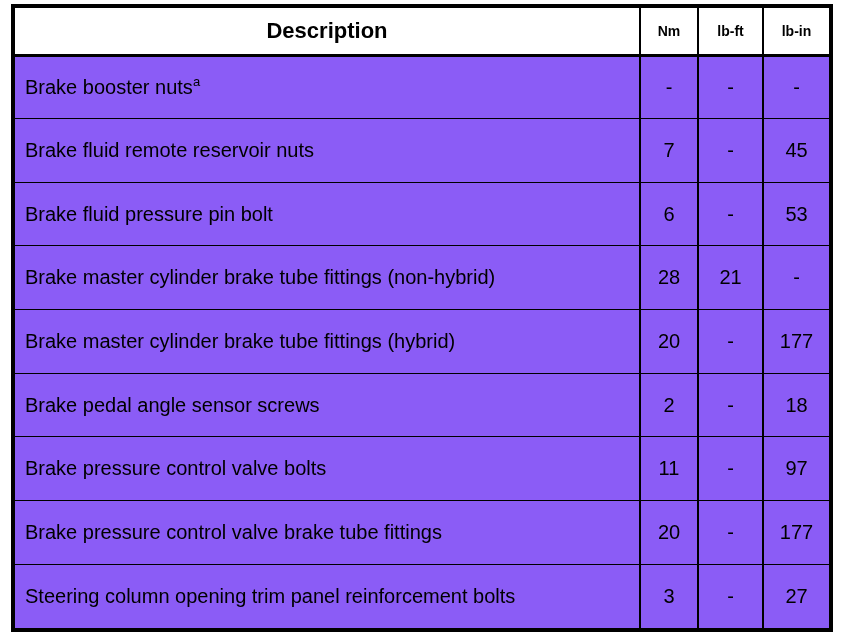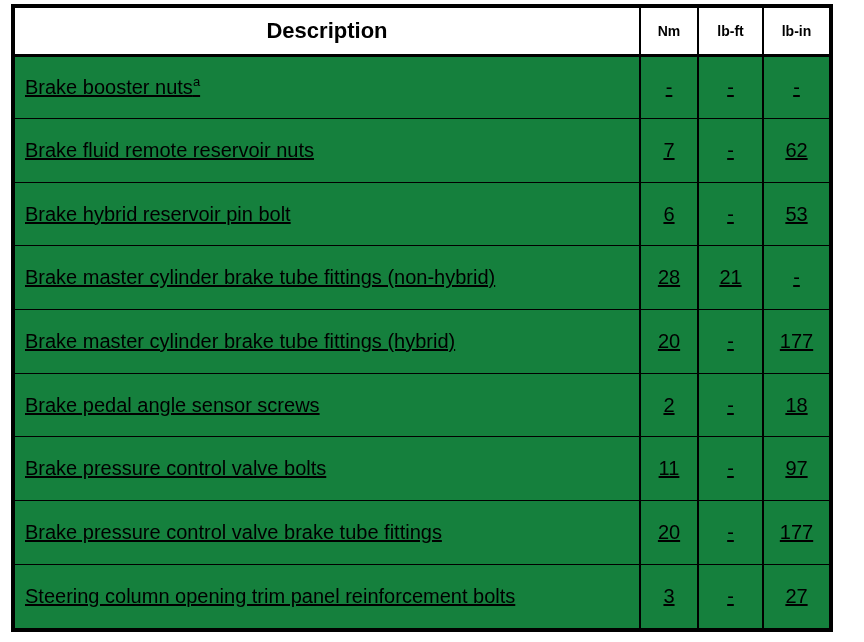--- a/index.html
+++ b/index.html
@@ -78,24 +78,23 @@
     height: 48px;
   }
   tbody td {
     margin: 0;
     padding: 0;
     font-size: 20px;
     font-weight: normal;
     vertical-align: middle;
     border-right: 2px solid #000000;
     border-bottom: 1px solid #000000;
-    background: #15803d;
+    background: #8b5cf6;
     white-space: nowrap;
     overflow: hidden;
-    text-decoration: underline;
   }
   tbody td.last-col {
     border-right: none;
   }
   tbody tr.spec-row:last-child td {
     border-bottom: none;
   }
 
   td.cell-desc {
     text-align: left;
@@ -143,24 +142,24 @@
           <tr class="spec-row">
             <td class="cell-desc"><span class="desc-text">Brake booster nuts</span><sup class="footnote-mark">a</sup></td>
             <td class="cell-val">-</td>
             <td class="cell-val">-</td>
             <td class="cell-val last-col">-</td>
           </tr>
           <tr class="spec-row">
             <td class="cell-desc"><span class="desc-text">Brake fluid remote reservoir nuts</span></td>
             <td class="cell-val">7</td>
             <td class="cell-val">-</td>
-            <td class="cell-val last-col">62</td>
-          </tr>
-          <tr class="spec-row">
-            <td class="cell-desc"><span class="desc-text">Brake hybrid reservoir pin bolt</span></td>
+            <td class="cell-val last-col">45</td>
+          </tr>
+          <tr class="spec-row">
+            <td class="cell-desc"><span class="desc-text">Brake fluid pressure pin bolt</span></td>
             <td class="cell-val">6</td>
             <td class="cell-val">-</td>
             <td class="cell-val last-col">53</td>
           </tr>
           <tr class="spec-row">
             <td class="cell-desc"><span class="desc-text">Brake master cylinder brake tube fittings (non-hybrid)</span></td>
             <td class="cell-val">28</td>
             <td class="cell-val">21</td>
             <td class="cell-val last-col">-</td>
           </tr>

